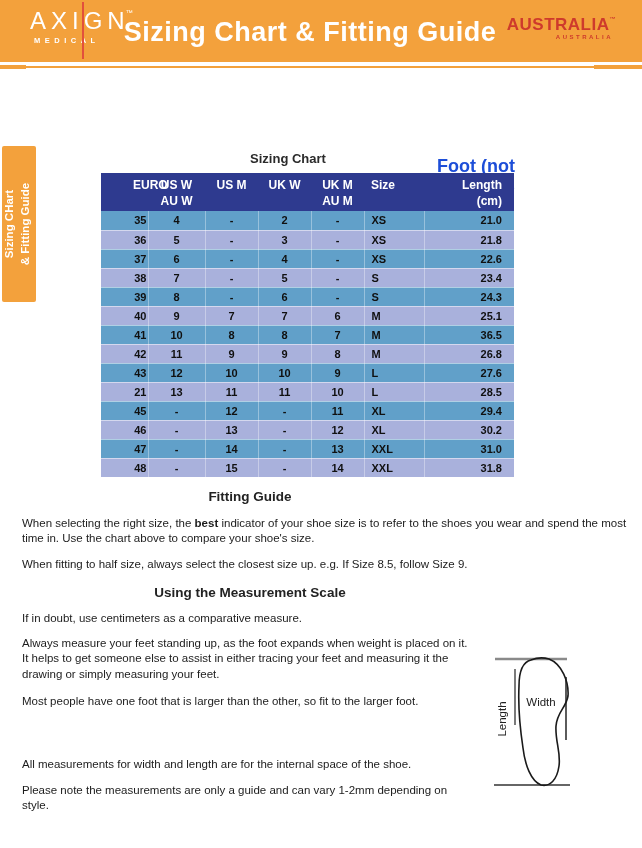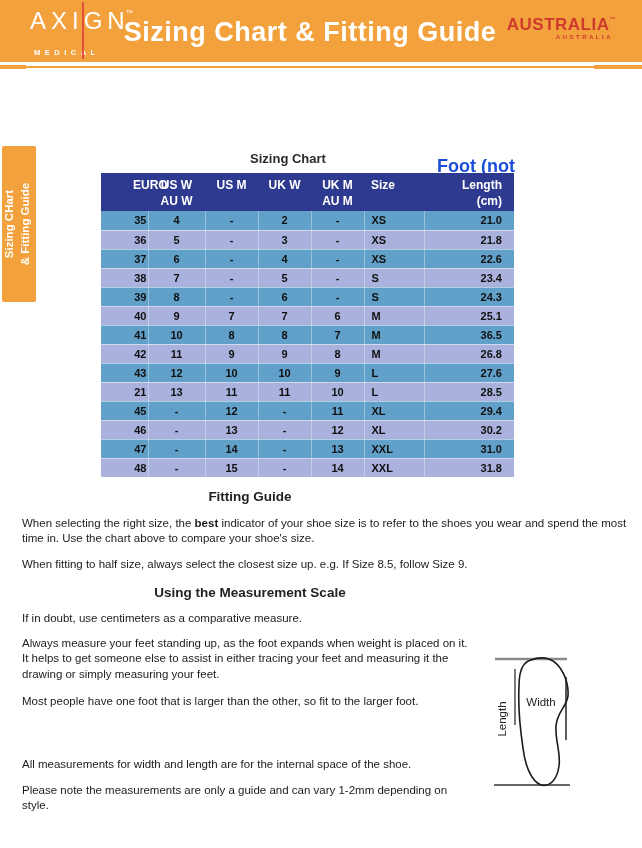--- a/index.html
+++ b/index.html
@@ -14,21 +14,21 @@
   html,body{background:#fff;}
   .page{
     position:relative;width:642px;height:848px;background:#fff;overflow:hidden;
     font-family:"Liberation Sans","DejaVu Sans",sans-serif;color:#1c1c1c;
   }
   
   .header{position:absolute;left:0;top:0;width:642px;height:62px;background:var(--orange);}
   .axign{position:absolute;left:30px;top:9px;color:#fff;}
   .axign-name{font-size:24px;letter-spacing:5px;font-weight:400;line-height:1;}
   .axign-tm{font-size:7px;vertical-align:top;margin-left:-4px;}
-  .axign-sub{font-size:7.5px;font-weight:bold;letter-spacing:4.5px;margin-top:15px;padding-left:4px;}
+  .axign-sub{font-size:7.5px;font-weight:bold;letter-spacing:4.5px;margin-top:3px;padding-left:4px;}
   .axign-line{position:absolute;left:82px;top:2px;width:2px;height:57px;background:var(--axign-red);}
   .header-title{position:absolute;left:110px;top:17px;width:400px;text-align:center;
     color:#fff;font-weight:bold;font-size:27px;letter-spacing:.5px;}
   .archline{position:absolute;right:26px;top:16px;text-align:right;color:var(--logo-red);}
   .archline-name{font-size:17px;font-weight:bold;letter-spacing:.5px;line-height:1;}
   .archline-tm{font-size:6px;vertical-align:top;}
   .archline-sub{font-size:6px;font-weight:bold;letter-spacing:2.5px;margin-top:1px;padding-right:3px;}
   .divider{position:absolute;top:66px;left:0;width:642px;height:2px;background:var(--orange);}
   .divider-end-left{position:absolute;top:65px;left:0;width:26px;height:4px;background:var(--orange);}
   .divider-end-right{position:absolute;top:65px;right:0;width:48px;height:4px;background:var(--orange);}

